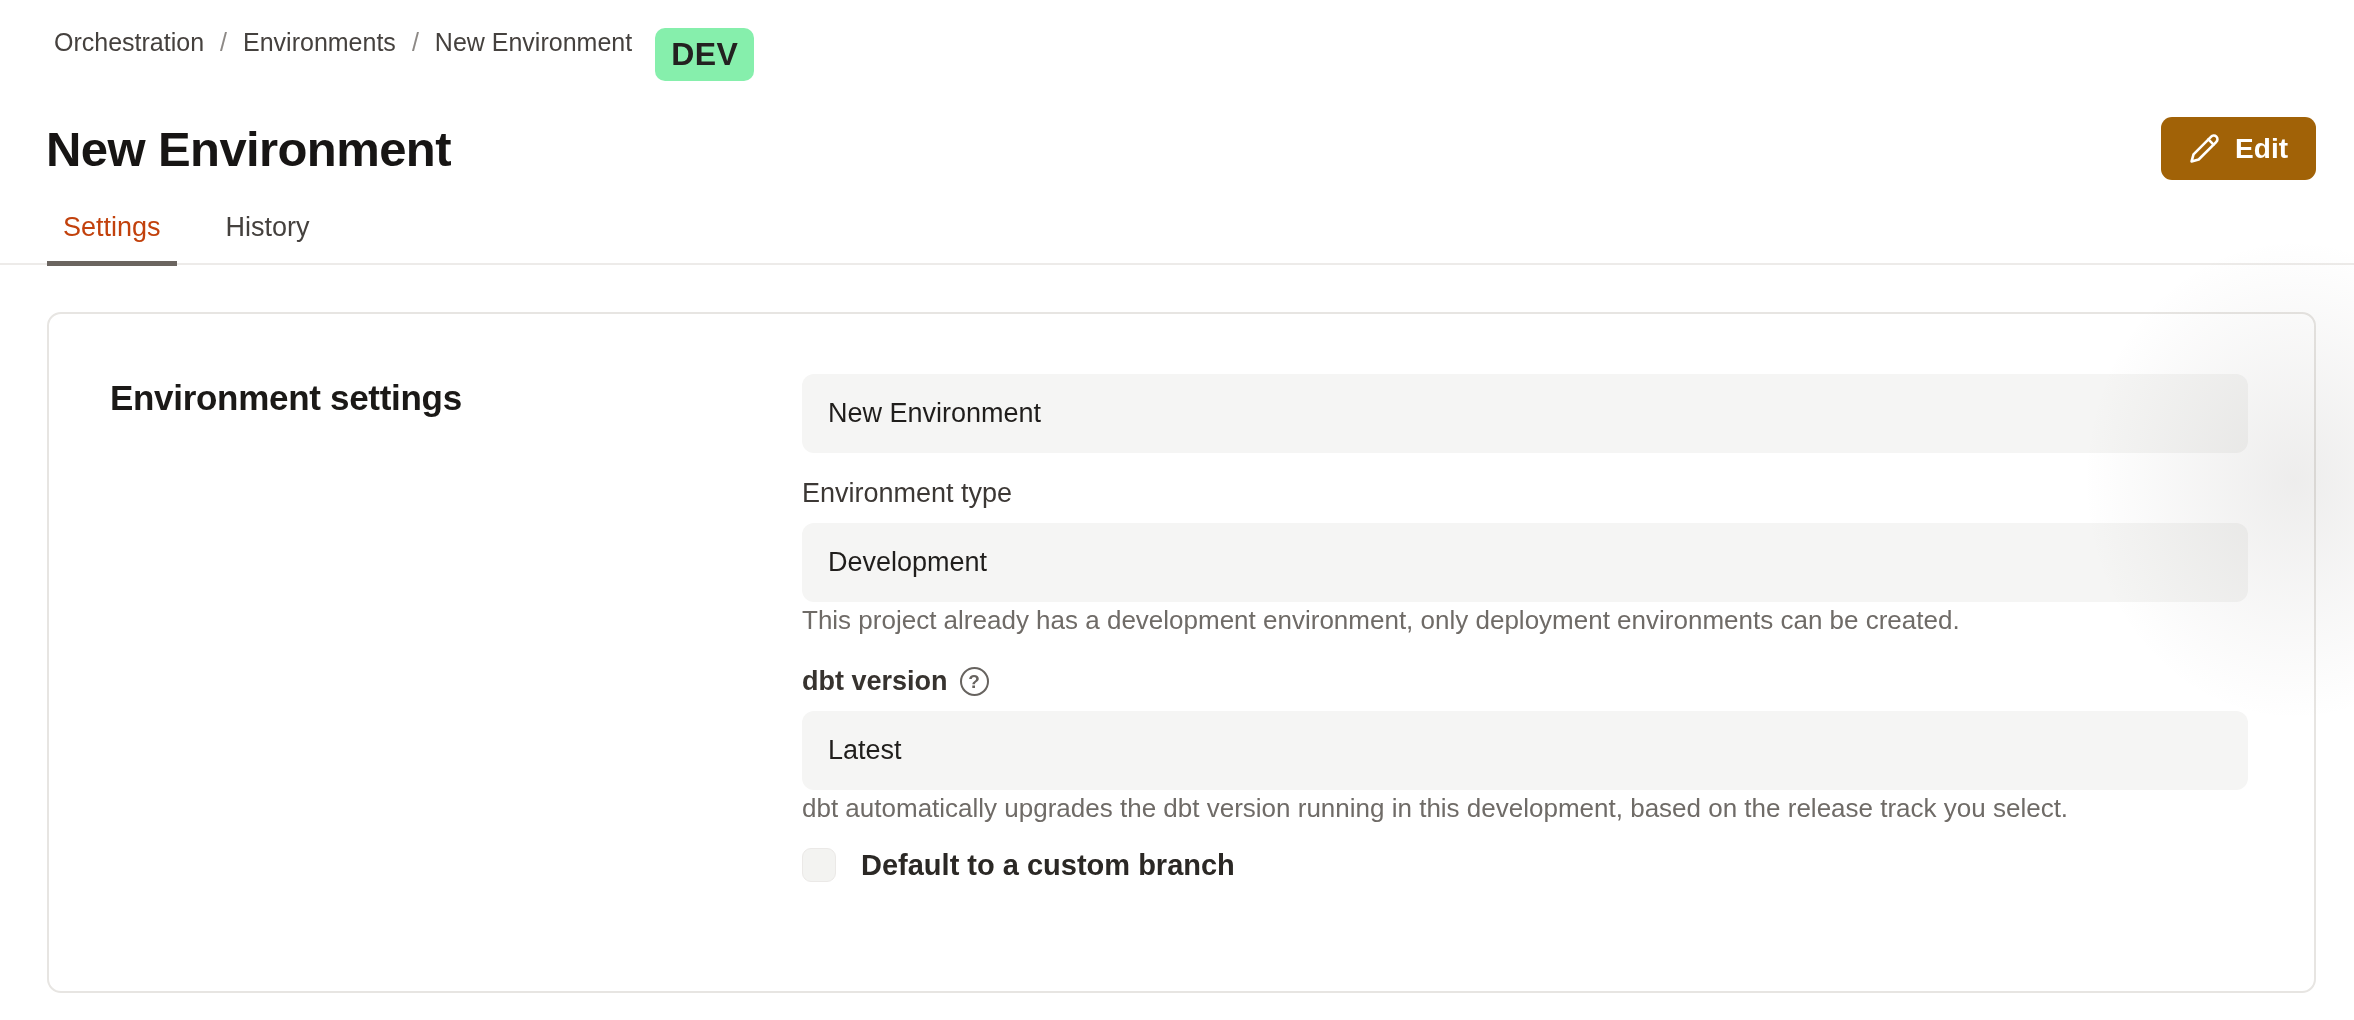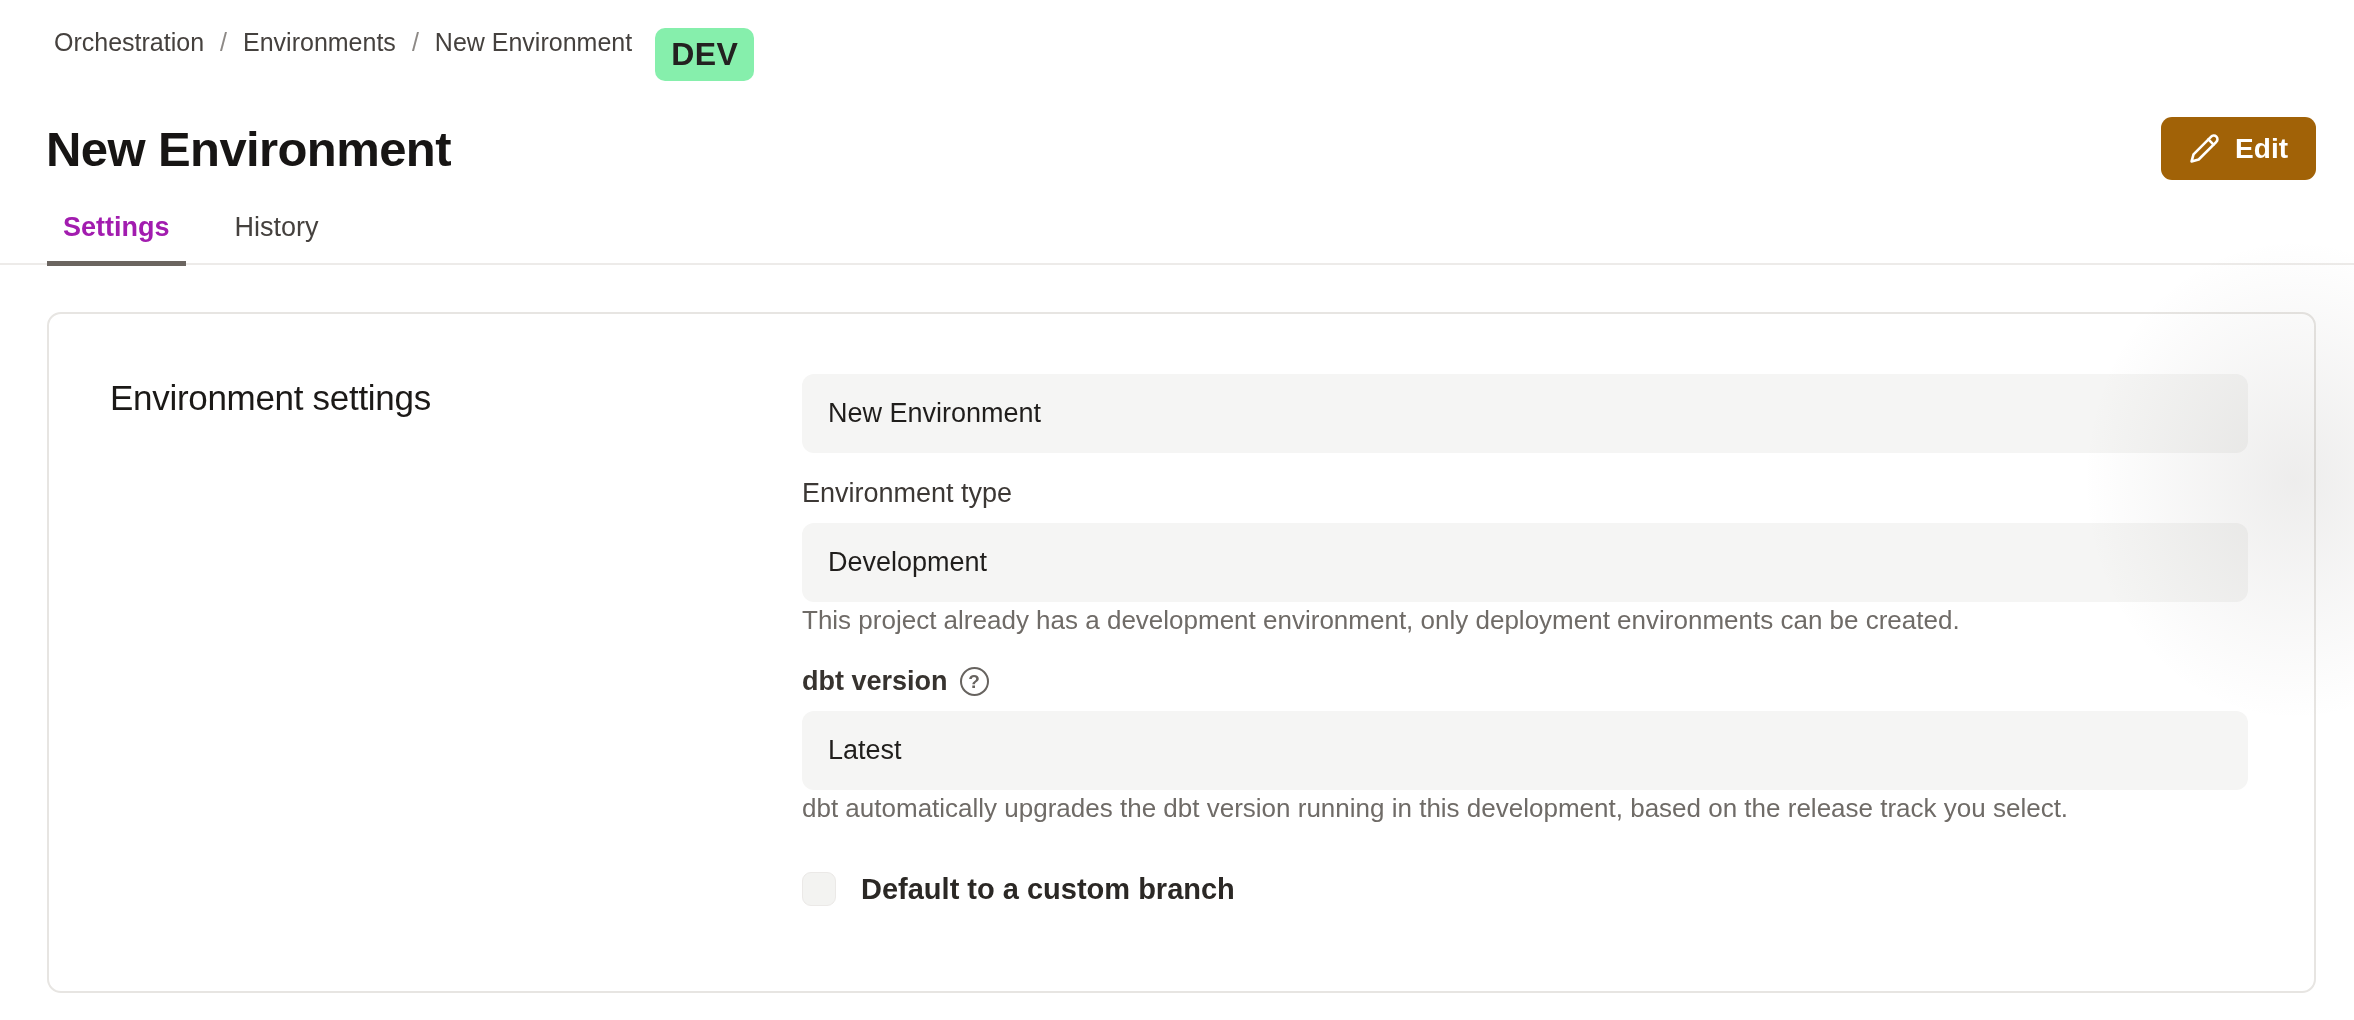--- a/index.html
+++ b/index.html
@@ -59,39 +59,39 @@
     margin-top: 32px;
     padding-left: 47px;
     display: flex; gap: 33px;
     border-bottom: 2px solid #edebe9;
   }
   .tab {
     font-size: 27px; color: #45413e;
     padding: 0 16px 20px;
     position: relative; cursor: pointer; white-space: nowrap;
   }
-  .tab.active { color: #a21caf; font-weight: 700; }
+  .tab.active { color: #c2410c; font-weight: 400; }
   .tab.active::after {
     content: ""; position: absolute; left: 0; right: 0; bottom: -3px;
     height: 5px; background: #6b6560;
   }
 
   
   .card {
     margin: 47px 38px 0 47px;
     height: 681px;
     background: #ffffff;
     border: 2px solid #e7e5e2;
     border-radius: 14px;
     display: flex;
     padding: 60px 66px 0 61px;
   }
   .card h2 {
     flex: 0 0 692px;
-    font-size: 35px; font-weight: 400; letter-spacing: -0.3px; color: #1b1917;
+    font-size: 35px; font-weight: 700; letter-spacing: -0.3px; color: #1b1917;
     padding-top: 4px;
   }
   .form { flex: 1; min-width: 0; }
 
   .field-label {
     display: flex; align-items: center; gap: 12px;
     font-size: 27px; font-weight: 500; color: #3c3835;
     margin-bottom: 14px;
   }
   .field-label.bold { font-weight: 700; color: #37332f; }
@@ -110,21 +110,21 @@
     outline: none;
   }
   .helper {
     margin-top: 3px;
     font-size: 26px; color: #6f6b67;
   }
   .gap-sm { margin-top: 25px; }
   .gap-md { margin-top: 30px; }
 
   .checkbox-row {
-    margin-top: 48px;
+    margin-top: 24px;
     display: flex; align-items: flex-end; gap: 25px;
     cursor: pointer;
   }
   .checkbox {
     width: 34px; height: 34px;
     background: #f3f3f1;
     border: 1px solid #ebe9e7;
     border-radius: 9px;
     flex: 0 0 auto;
   }

